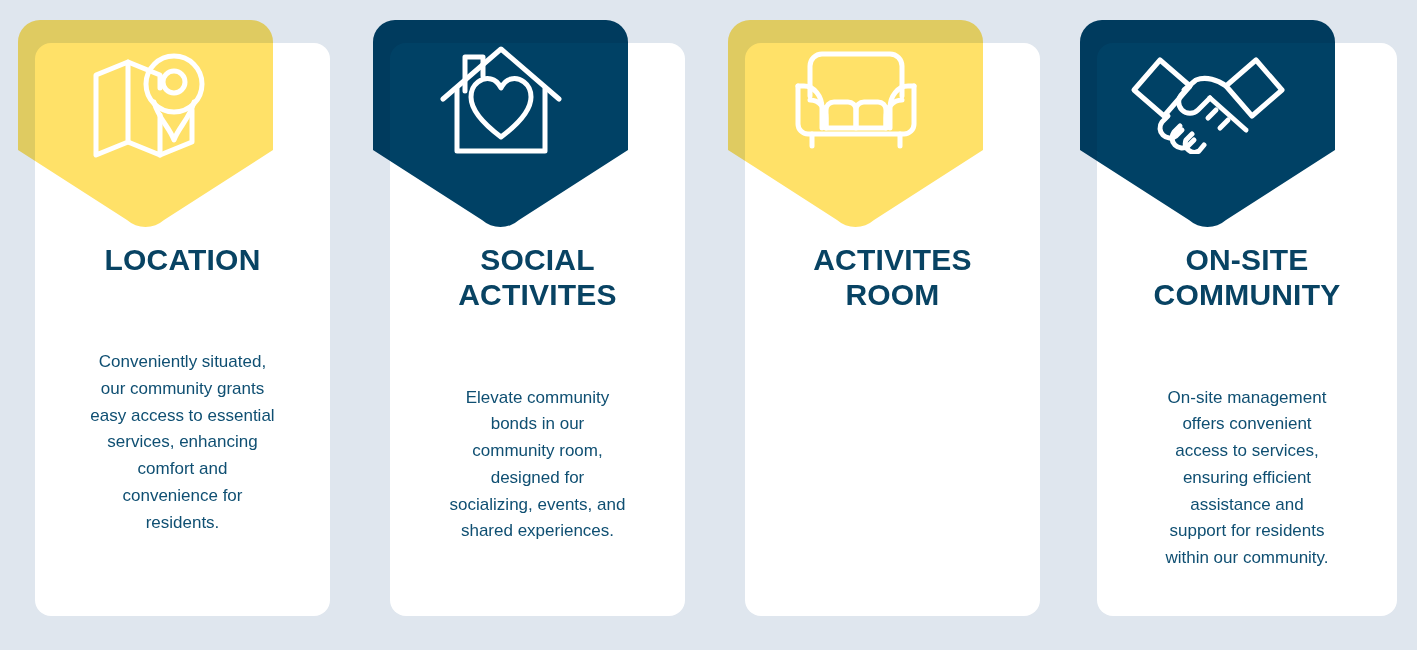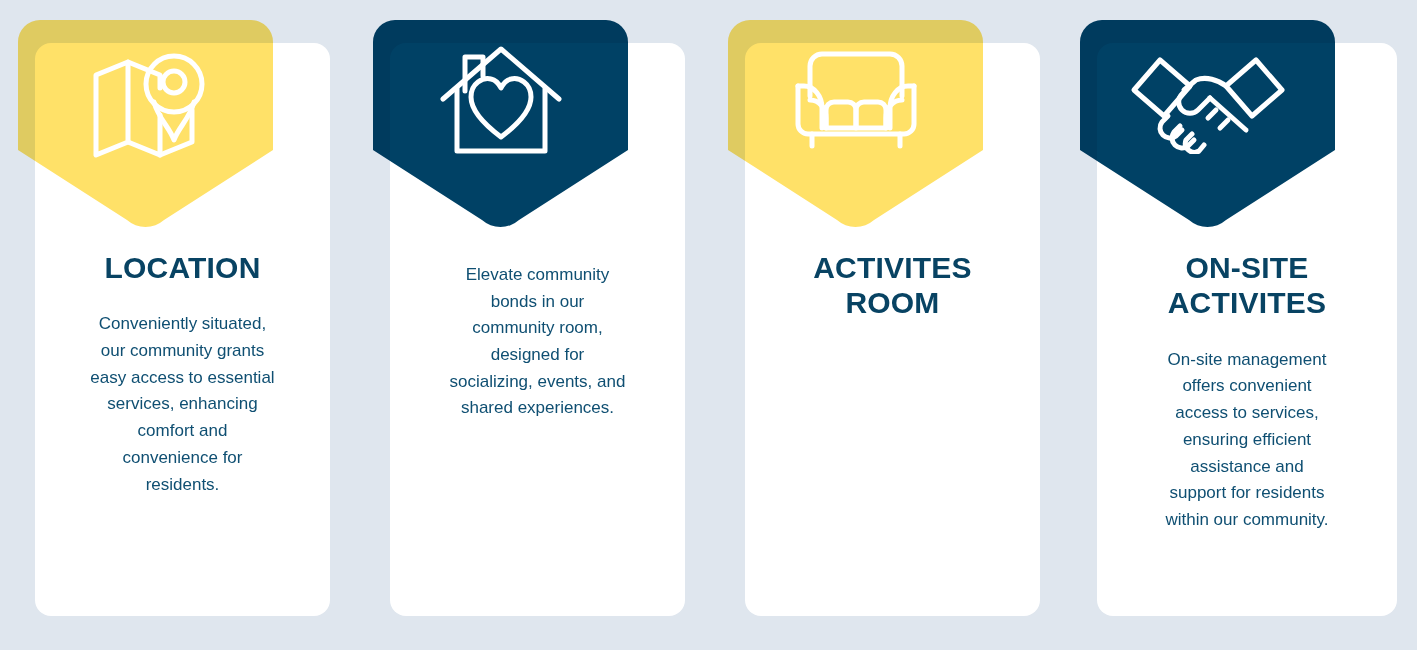--- a/index.html
+++ b/index.html
@@ -70,29 +70,30 @@
     fill: none;
     stroke: #ffffff;
     stroke-width: 5;
     stroke-linecap: round;
     stroke-linejoin: round;
   }
 
   .body-area {
     position: absolute;
     left: 35px;
-    top: 236px;
+    top: 228px;
     width: 295px;
     height: 388px;
     display: flex;
     flex-direction: column;
     align-items: center;
     text-align: center;
     padding: 0 6px;
     box-sizing: border-box;
+    gap: 46px;
   }
 
   .card-title {
     margin: 0;
     color: #084363;
     font-size: 30px;
     font-weight: bold;
     line-height: 1.18;
     letter-spacing: 0.2px;
     padding-top: 14px;
@@ -161,20 +162,22 @@
     <div class="icon-holder">
       <svg width="124" height="122" viewBox="0 0 124 122">
         <path d="M4,60 L62,10 L120,60"></path>
         <path d="M18,50 L18,112 L106,112 L106,50"></path>
         <path d="M26,52 L26,18 L44,18 L44,37"></path>
         <path d="M62,98 C38,80 32,68 32,58 C32,44 44,38 52,40 C57,41 60,45 62,49
                  C64,45 67,41 72,40 C80,38 92,44 92,58 C92,68 86,80 62,98 Z"></path>
       </svg>
     </div>
     <div class="body-area">
+      <h2 class="card-title">SOCIAL
+ACTIVITES</h2>
       <p class="card-text">Elevate community
 bonds in our
 community room,
 designed for
 socializing, events, and
 shared experiences.</p>
     </div>
   </div>
 
   <div class="card-wrap c2">
@@ -222,21 +225,21 @@
         <path d="M82,52 L118,84"></path>
         <path d="M40,70 L34,76 A10,10 0 0 0 48,90 L54,84"></path>
         <path d="M52,80 L46,86 A10,10 0 0 0 60,100 L66,94"></path>
         <path d="M64,88 L58,94 A9,9 0 0 0 71,105 L76,99"></path>
         <path d="M100,74 L92,82"></path>
         <path d="M88,64 L80,72"></path>
       </svg>
     </div>
     <div class="body-area">
       <h2 class="card-title">ON-SITE
-ACTIVITES</h2>
+COMMUNITY</h2>
       <p class="card-text">On-site management
 offers convenient
 access to services,
 ensuring efficient
 assistance and
 support for residents
 within our community.</p>
     </div>
   </div>
 

